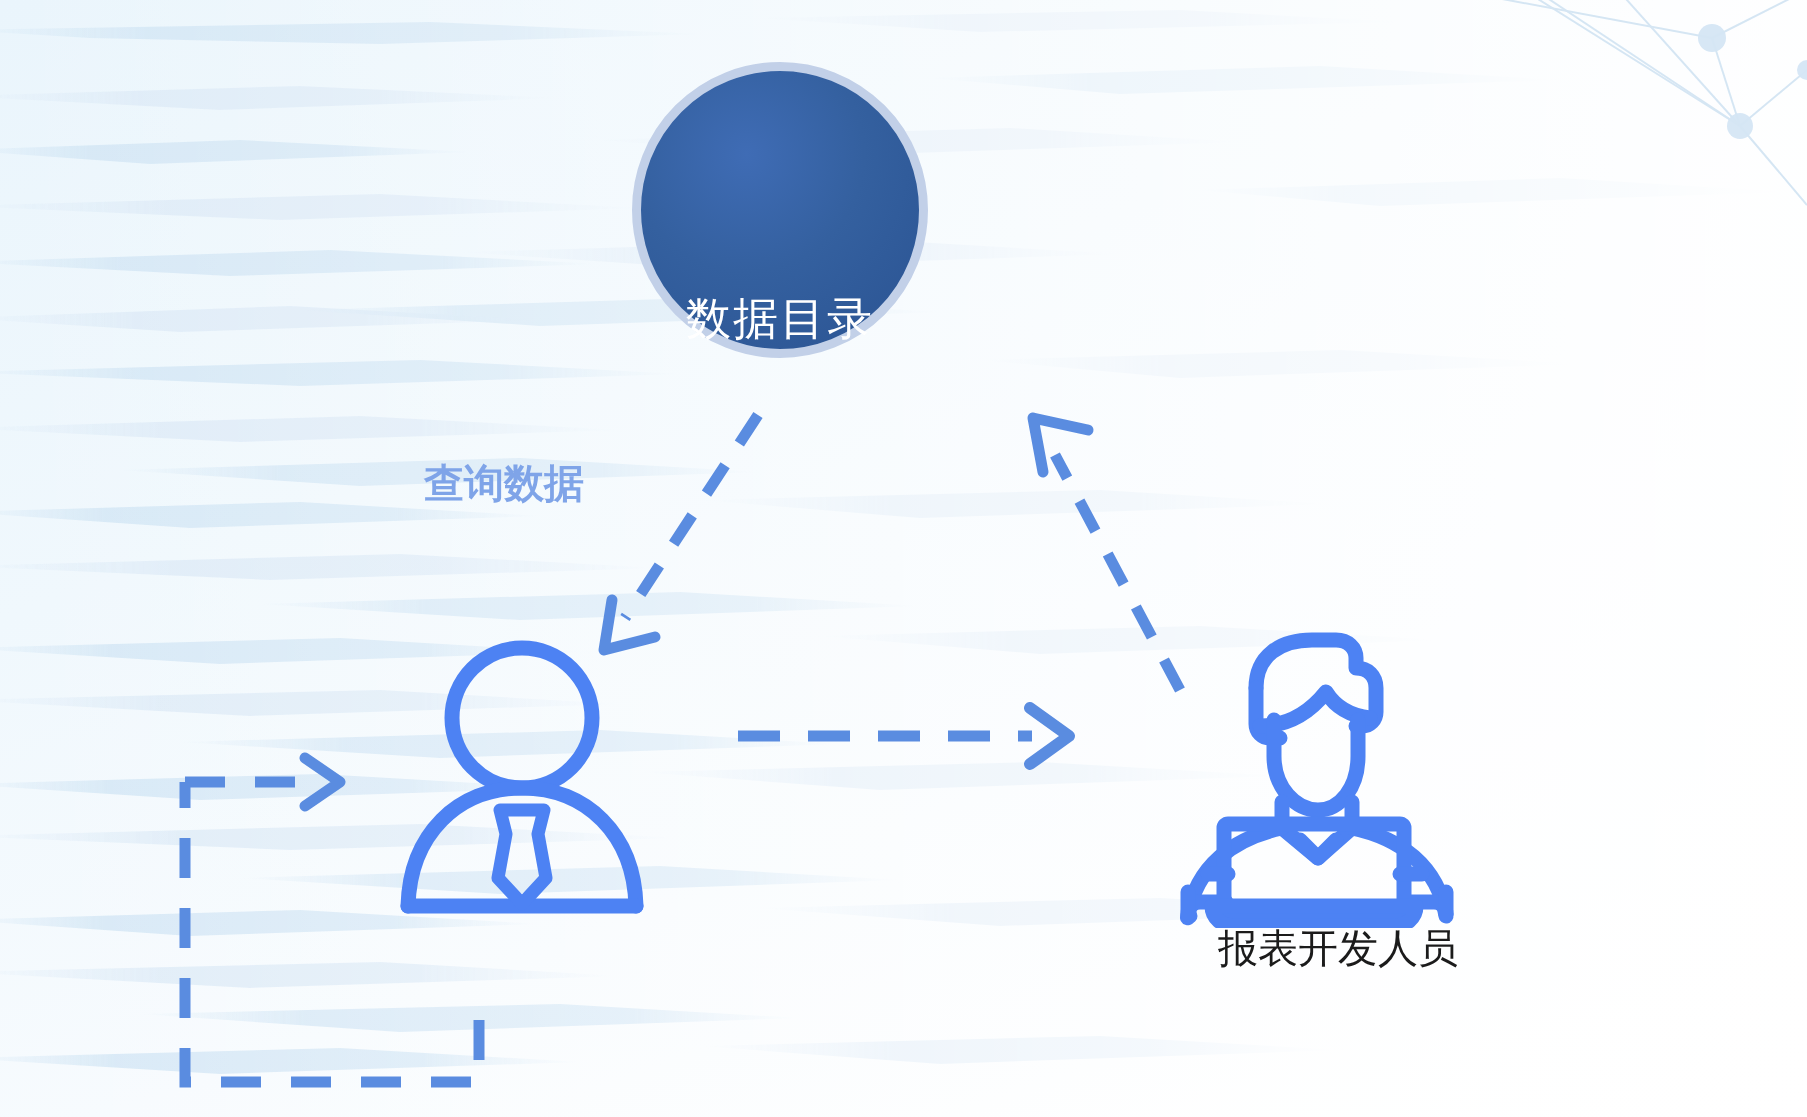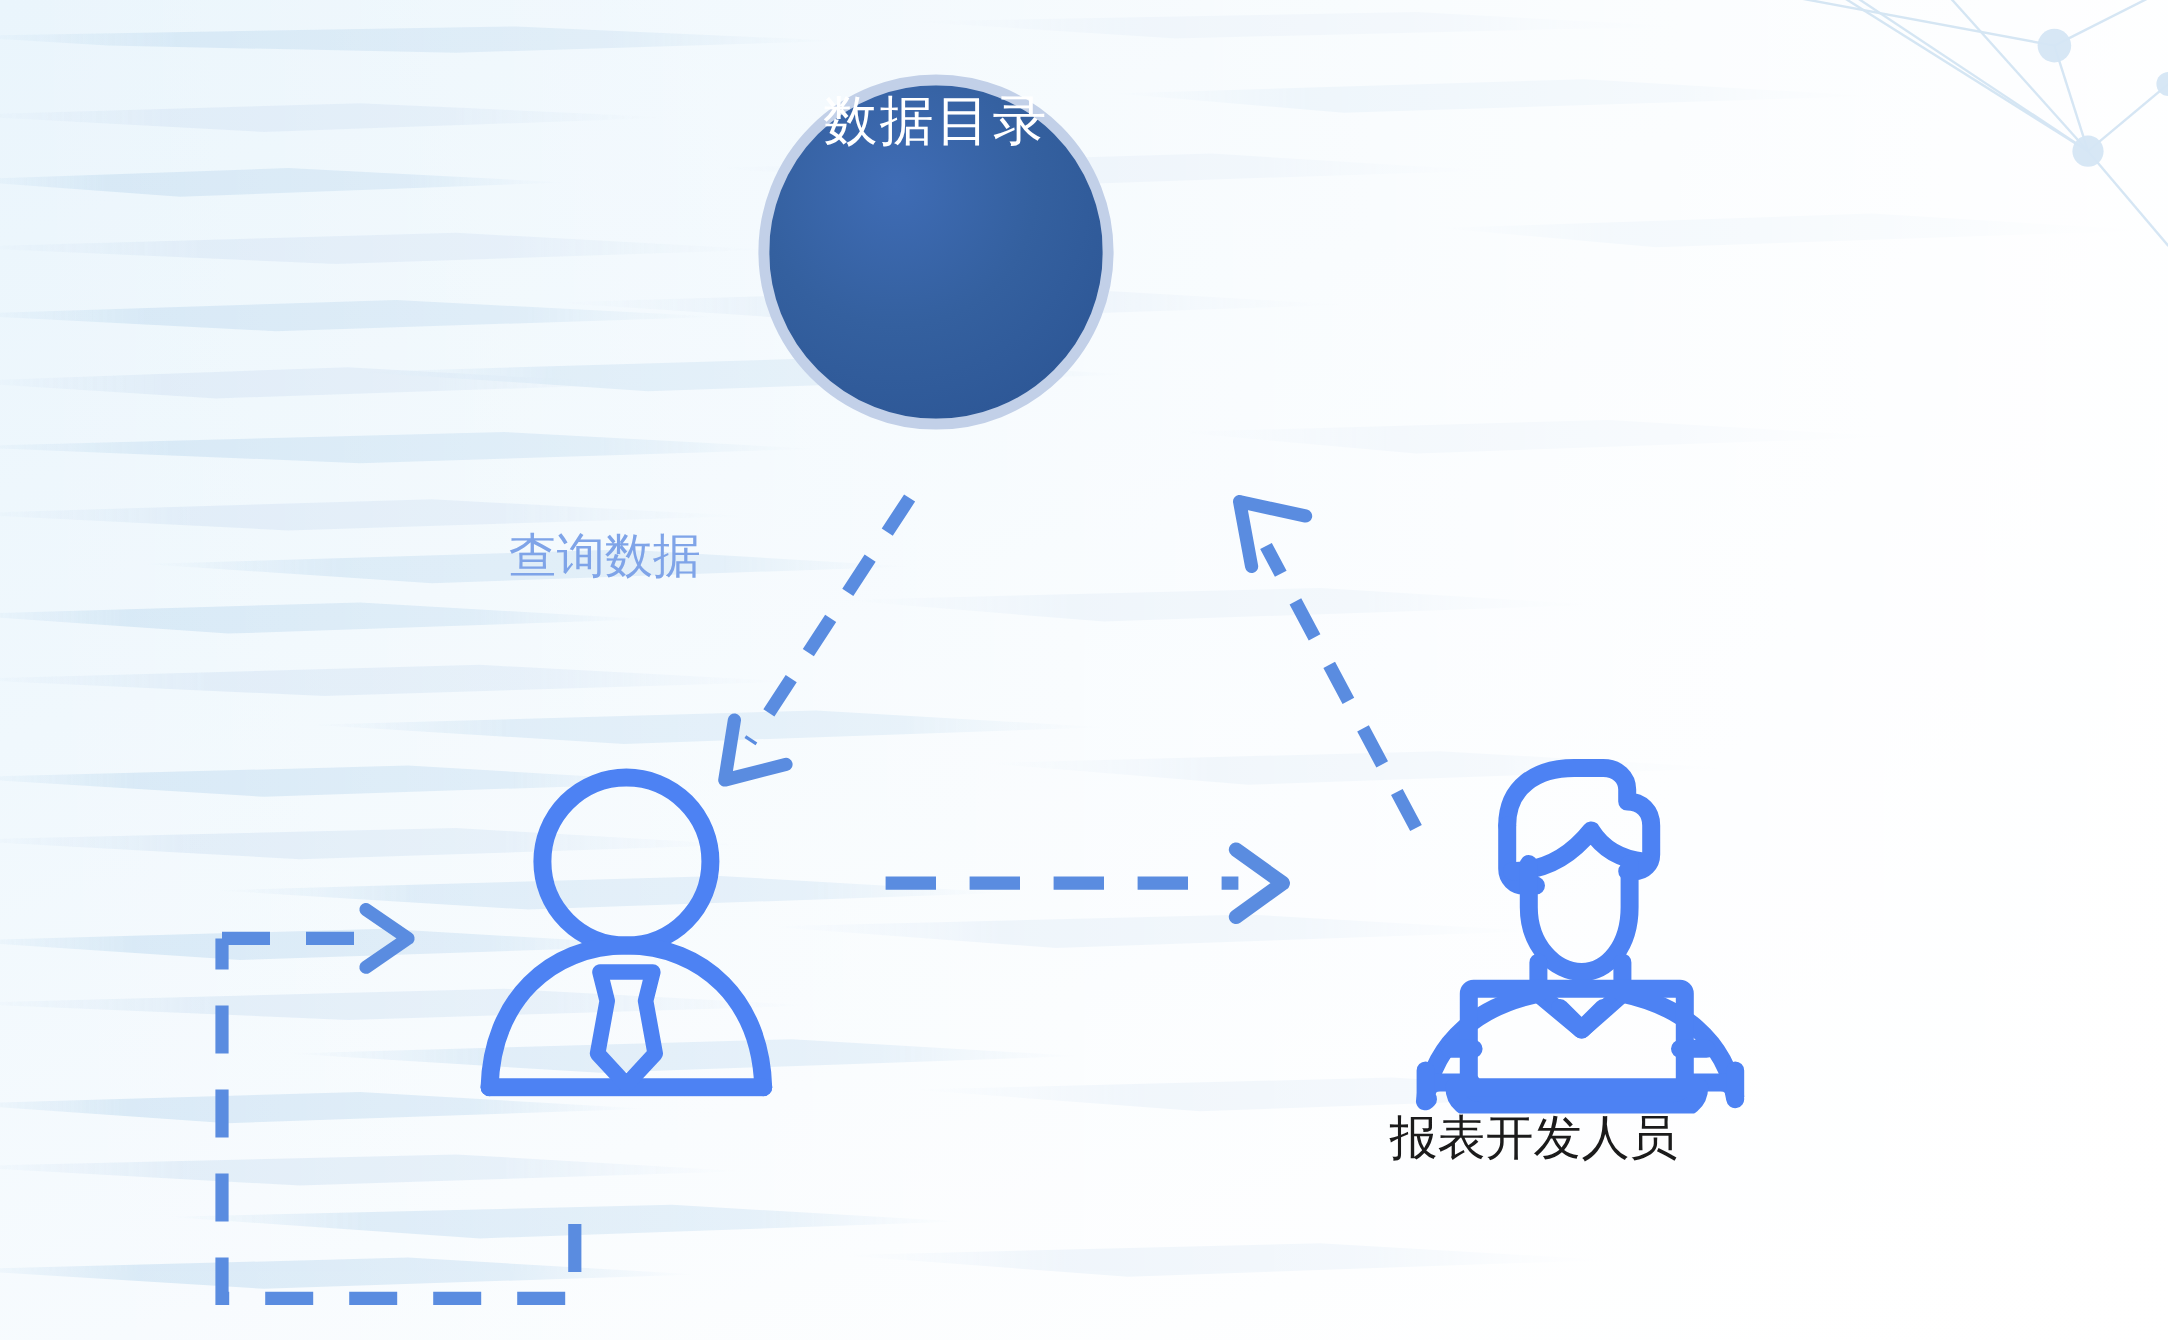--- a/index.html
+++ b/index.html
@@ -31,54 +31,54 @@
     position: absolute;
     left: 632px;
     top: 62px;
     width: 296px;
     height: 296px;
     border-radius: 50%;
     background: radial-gradient(circle at 38% 30%, #3f6cb5 0%, #34609f 45%, #2a5392 100%);
     border: 9px solid #c2d0e8;
     box-sizing: border-box;
     display: flex;
-    align-items: flex-start;
+    align-items: flex-end;
     justify-content: center;
   }
   .hub-label {
     color: #ffffff;
     font-size: 45px;
     letter-spacing: 2px;
     white-space: nowrap;
     user-select: none;
   }
 
   
   .edge-label {
     position: absolute;
     color: #7fa4e8;
     white-space: nowrap;
     line-height: 1.28;
     user-select: none;
   }
-  #label-query      { left: 424px;  top: 439px;  font-size: 40px; }
+  #label-query      { left: 424px;  top: 458px;  font-size: 40px; font-weight: bold; }
   #label-build      { left: 1190px; top: 454px;  font-size: 40px; }
   #label-collect    { left: 732px;  top: 551px;  font-size: 39px; text-align: center; }
   #label-analysis   { left: 148px;  top: 651px;  font-size: 40px; }
 
   
   .actor-caption {
     position: absolute;
     color: #1b1b1b;
     font-size: 40px;
     white-space: nowrap;
     user-select: none;
   }
   #caption-business  { left: 425px;  top: 926px; }
-  #caption-developer { left: 1158px; top: 921px; }
+  #caption-developer { left: 1218px; top: 921px; }
 
   .actor-icon { position: absolute; }
   #icon-business  { left: 388px;  top: 638px;  width: 268px; height: 276px; }
   #icon-developer { left: 1160px; top: 616px;  width: 308px; height: 312px; }
 </style>
 </head>
 <body>
 
 <div id="canvas">
 

